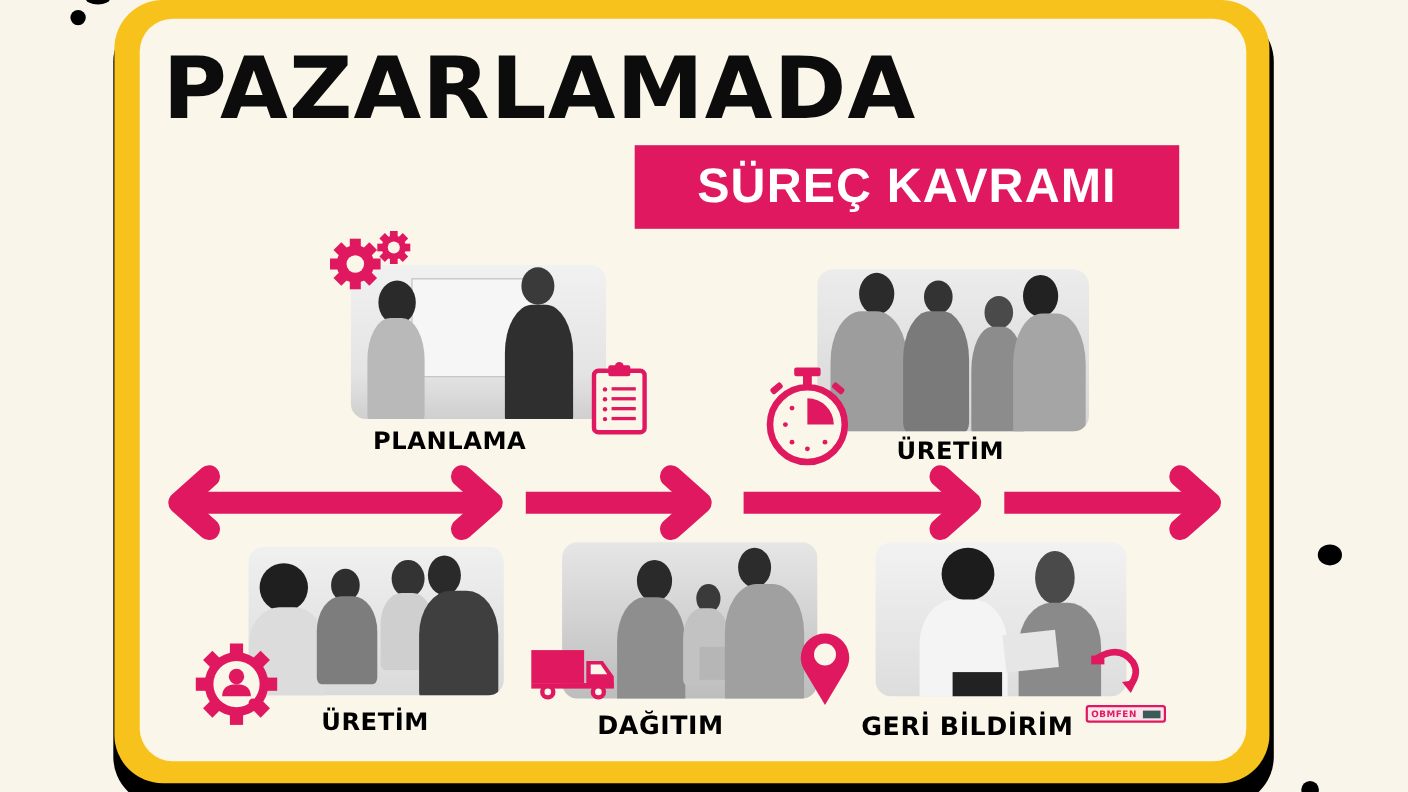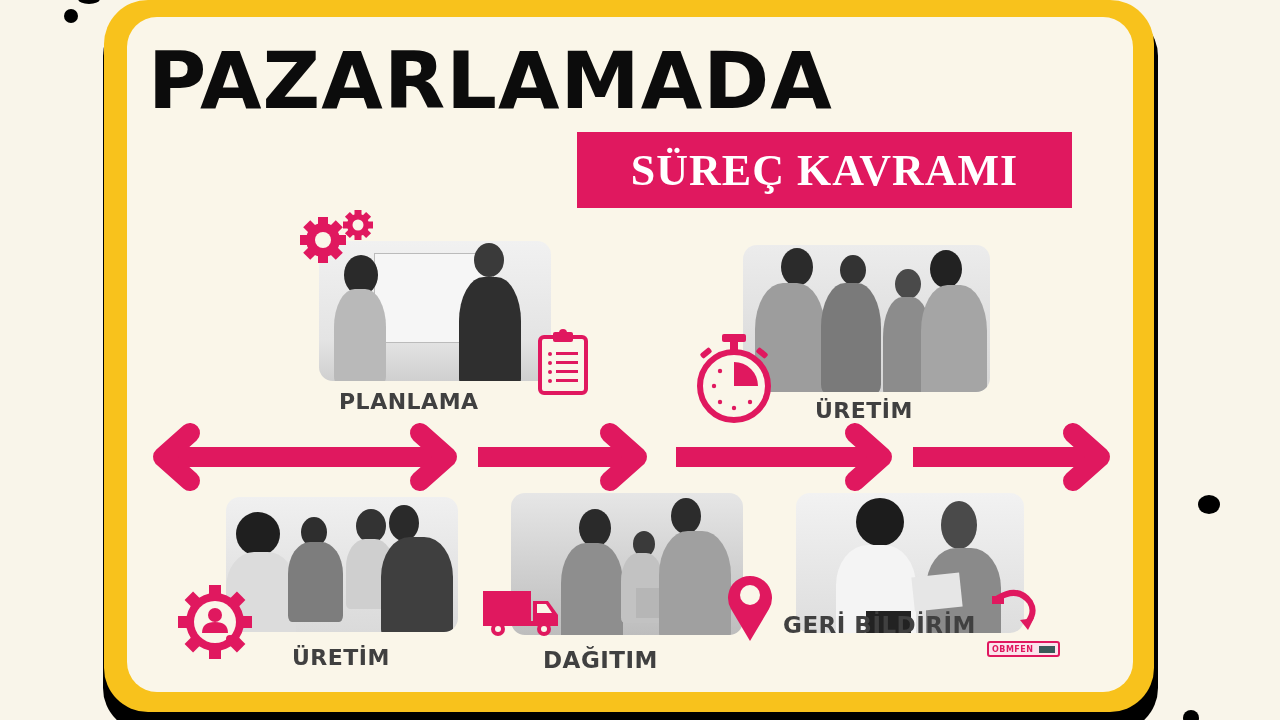--- a/index.html
+++ b/index.html
@@ -28,36 +28,36 @@
     font-size: 78px; letter-spacing: 1px; color: #0c0c0c;
     transform: scaleX(1.02); transform-origin: left;
     line-height: 1;
   }
   .subtitle-box {
     position: absolute; left: 577px; top: 132px; width: 495px; height: 76px;
     background: #e0185f;
     display: flex; align-items: center; justify-content: center;
   }
   .subtitle {
-    font-family: Liberation Serif, serif; font-weight: bold;
+    font-family: Liberation Sans, sans-serif; font-weight: bold;
     font-size: 44px; color: #fff; letter-spacing: 1px;
   }
   .photo {
     position: absolute; border-radius: 14px; overflow: hidden;
     background: linear-gradient(135deg, #e9e9e9 0%, #cfcfcf 45%, #a8a8a8 100%);
   }
   .photo .person {
     position: absolute; border-radius: 40% 40% 8% 8%;
   }
   .photo .head {
     position: absolute; border-radius: 50%;
   }
   .label {
     position: absolute; font-family: "DejaVu Sans", sans-serif;
-    font-weight: bold; color: #404040; font-size: 23px; letter-spacing: 0.5px;
+    font-weight: bold; color: #000000; font-size: 23px; letter-spacing: 0.5px;
     white-space: nowrap;
   }
   svg.icon { position: absolute; overflow: visible; }
   .arrows { position: absolute; left: 0; top: 0; width: 1280px; height: 720px; pointer-events: none; }
   .badge {
     position: absolute; left: 987px; top: 641px; width: 73px; height: 16px;
     border: 2px solid #e0185f; border-radius: 3px; background: #fbe4ec;
     display: flex; align-items: center; padding-left: 3px;
   }
   .badge-text { font-size: 8px; font-weight: bold; color: #e0185f; letter-spacing: 0.5px; }
@@ -126,21 +126,21 @@
   <div style="position:absolute;left:70px;top:118px;width:45px;height:25px;background:#222;"></div>
   <div class="head" style="left:145px;top:8px;width:36px;height:48px;background:#4a4a4a;"></div>
   <div class="person" style="left:130px;top:55px;width:75px;height:100px;background:#8a8a8a;"></div>
   <div style="position:absolute;left:117px;top:82px;width:48px;height:34px;background:#e6e6e6;transform:rotate(-6deg);"></div>
 </div>
 
 <div class="label" style="left:339px;top:389px;font-size:22px;">PLANLAMA</div>
 <div class="label" style="left:815px;top:398px;font-size:22px;">ÜRETİM</div>
 <div class="label" style="left:292px;top:645px;font-size:22px;">ÜRETİM</div>
 <div class="label" style="left:543px;top:647px;font-size:23px;">DAĞITIM</div>
-<div class="label" style="left:783px;top:612px;font-size:23px;">GERİ BİLDİRİM</div>
+<div class="label" style="left:783px;top:648px;font-size:23px;">GERİ BİLDİRİM</div>
 
 <div class="badge">
   <span class="badge-text">OBMFEN</span>
   <span class="badge-bar"></span>
 </div>
 
 <svg class="arrows" viewBox="0 0 1280 720">
   <g stroke="#e0185f" stroke-width="20" stroke-linecap="round" stroke-linejoin="round" fill="none">
 
     <line x1="170" y1="457" x2="440" y2="457" stroke-linecap="butt"></line>

